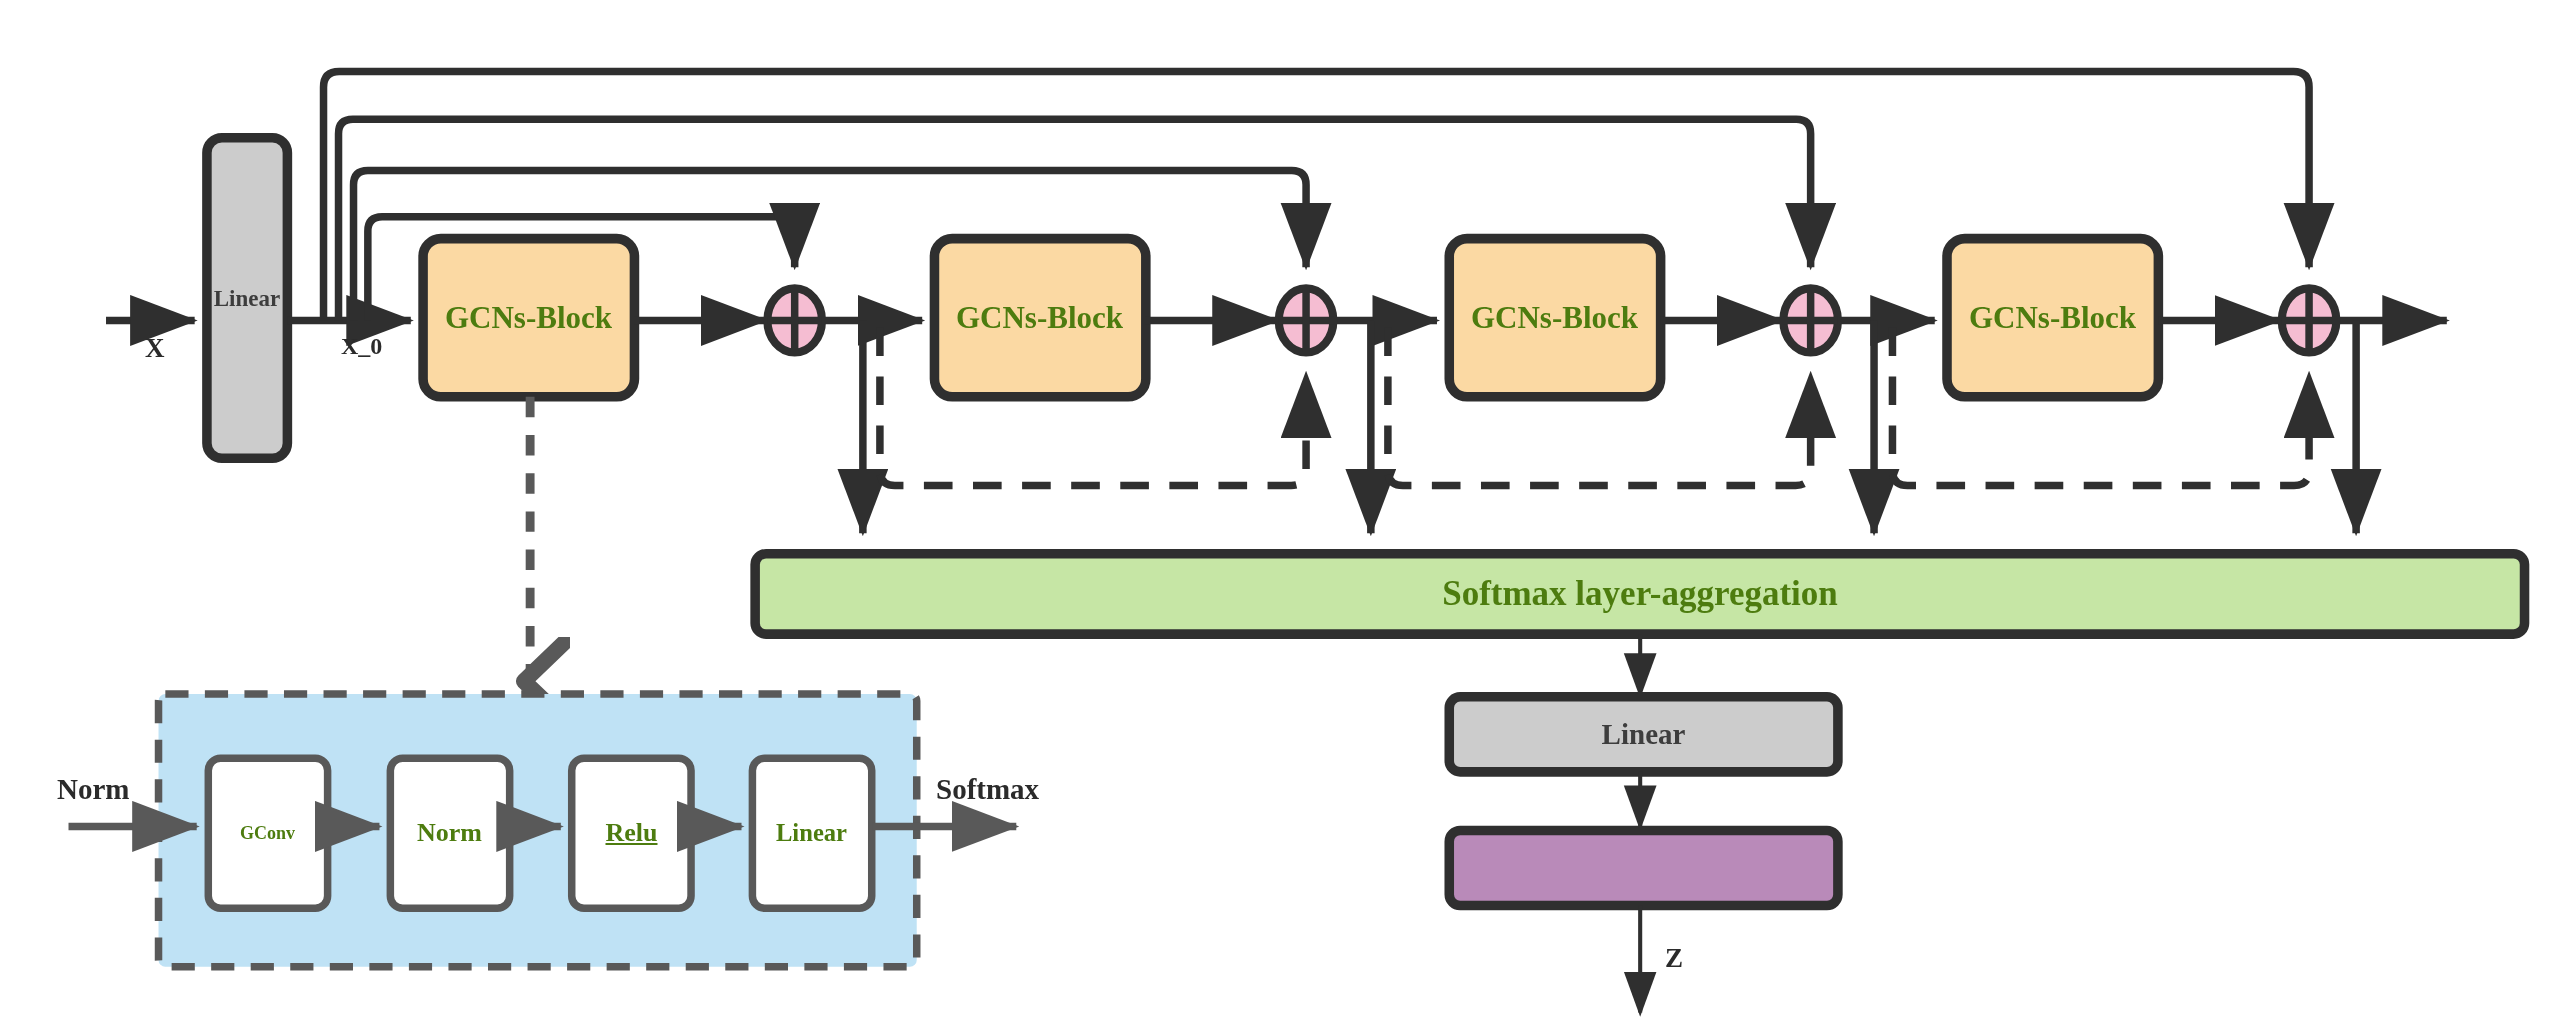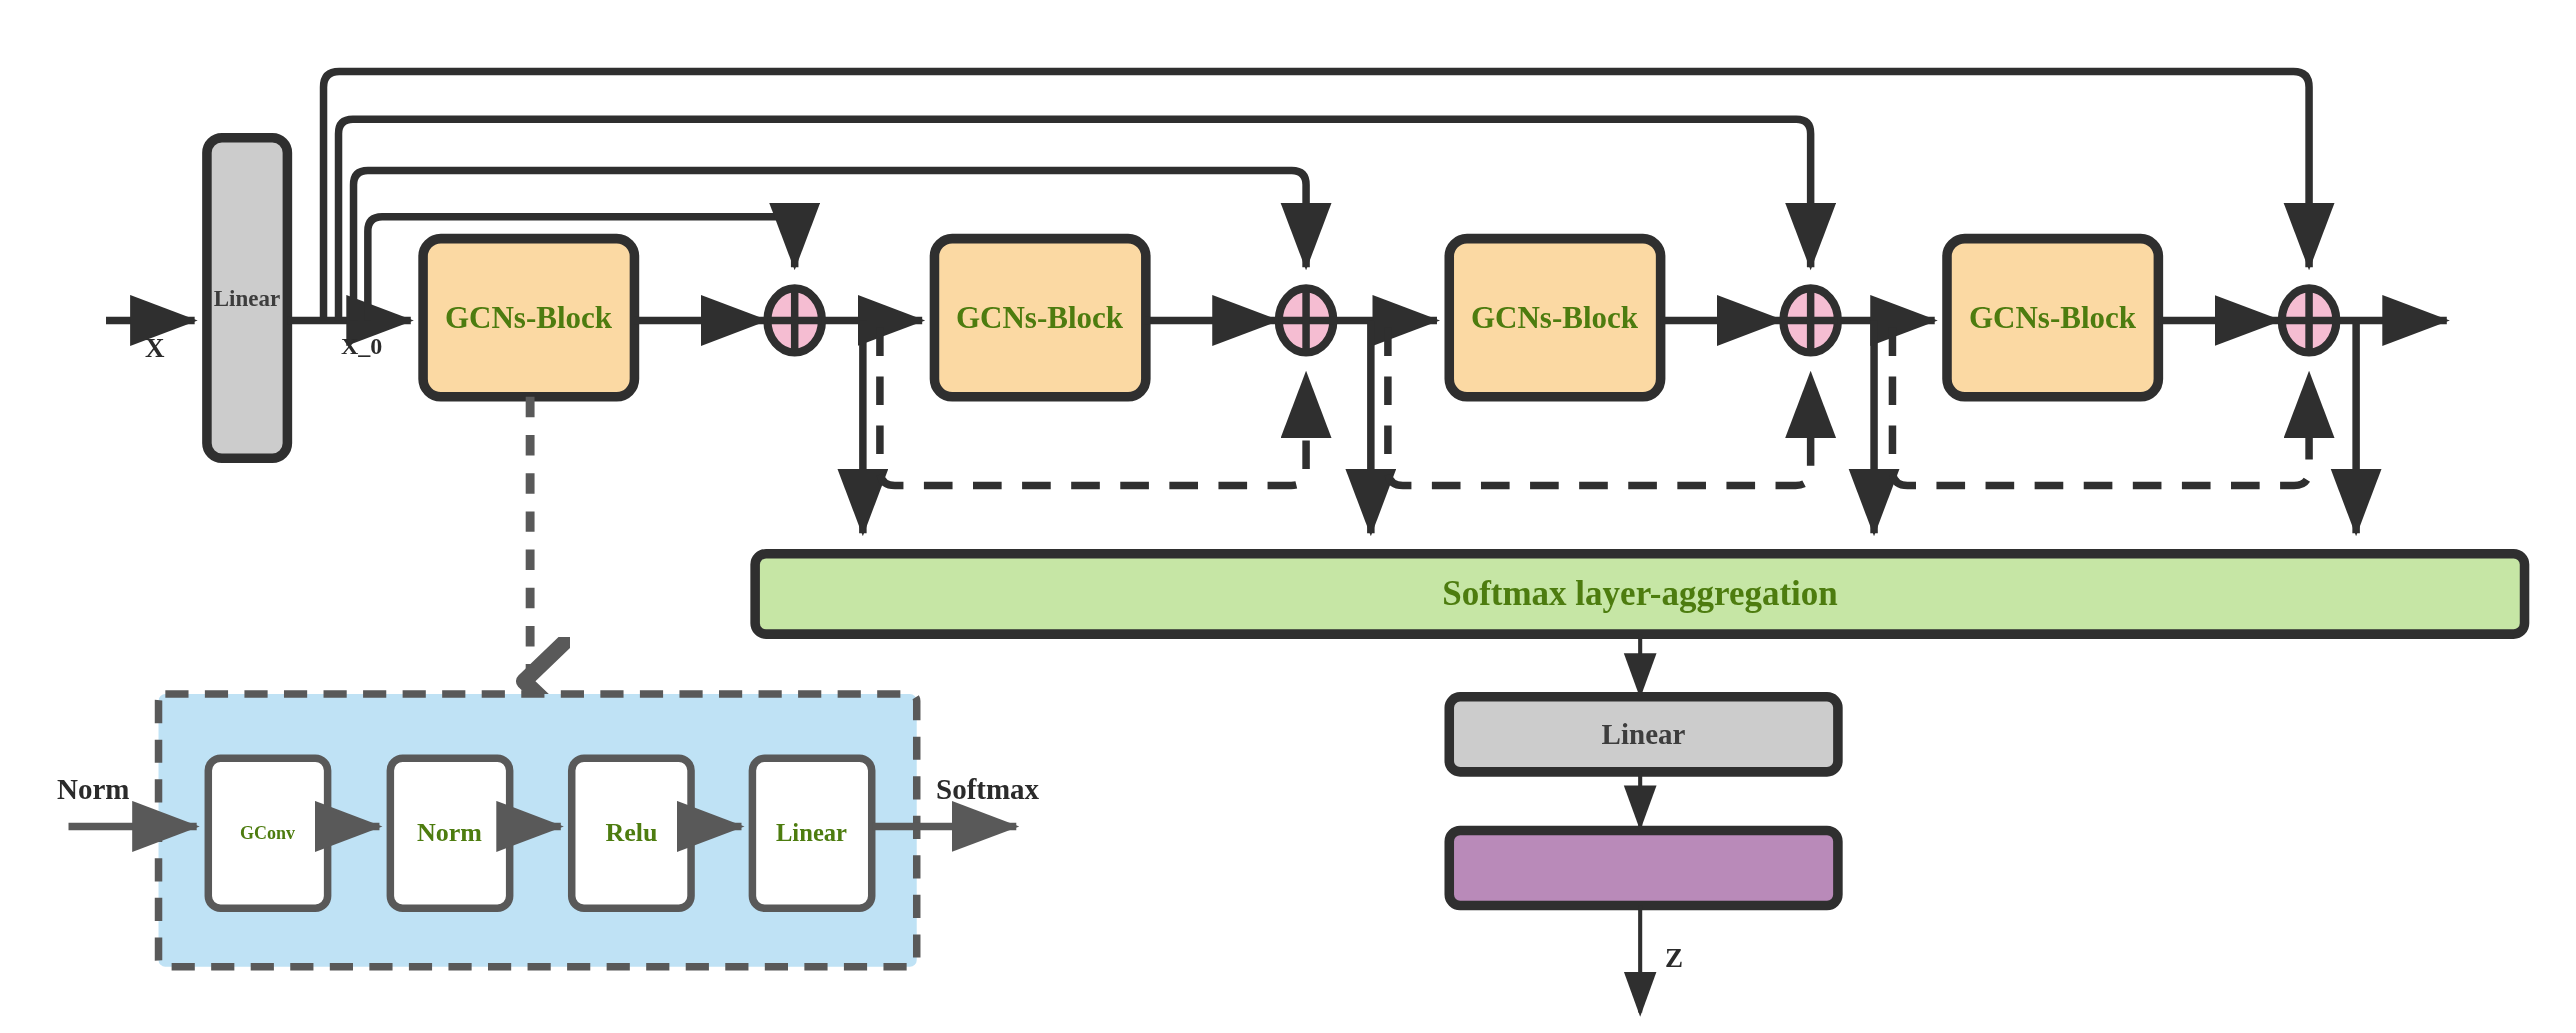--- a/index.html
+++ b/index.html
@@ -138,17 +138,17 @@
 
 
   <div class="lbl" style="left:1665px;top:943px;font-size:27px;">Z</div>
 
   <div class="lbl" style="left:57px;top:773px;font-size:29px;">Norm</div>
 
   <div class="lbl" style="left:936px;top:773px;font-size:29px;">Softmax</div>
 
   <div class="boxlbl" style="left:208px;top:758px;width:119px;height:150px;font-size:18px;">GConv</div>
   <div class="boxlbl" style="left:390px;top:758px;width:119px;height:150px;font-size:26px;">Norm</div>
-  <div class="boxlbl" style="left:572px;top:758px;width:119px;height:150px;font-size:26px;">Relu</div>
+  <div class="boxlbl" style="left:572px;top:758px;width:119px;height:150px;font-size:26px;text-decoration:underline;">Relu</div>
   <div class="boxlbl" style="left:752px;top:758px;width:119px;height:150px;font-size:24.6px;">Linear</div>
 
 </div>
 
 
 </body></html>

